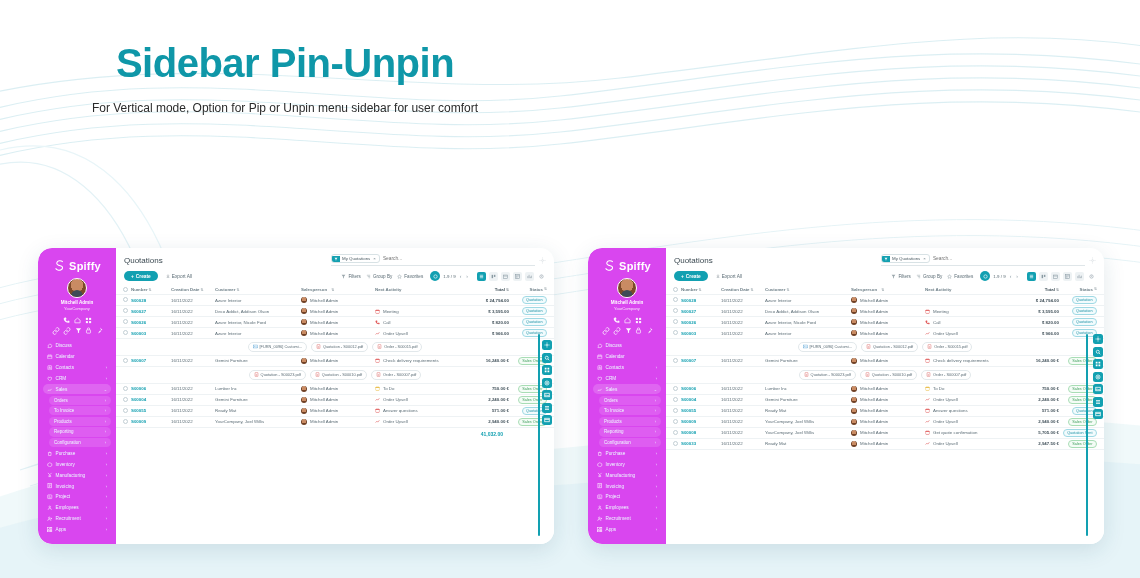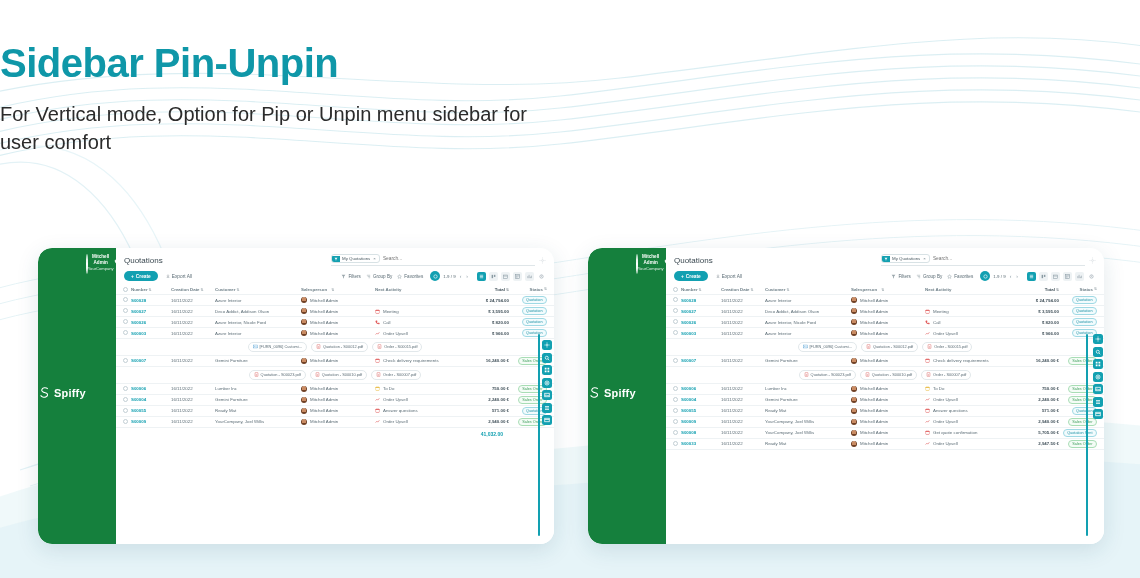--- a/index.html
+++ b/index.html
@@ -5,32 +5,32 @@
   * { box-sizing: border-box; margin: 0; padding: 0; }
   html, body { width: 1140px; height: 578px; overflow: hidden; }
   body {
     font-family: "Liberation Sans", sans-serif;
     background: #ffffff;
     position: relative;
   }
   .bg-waves { position: absolute; inset: 0; width: 1140px; height: 578px; z-index: 0; }
 
   .headings { position: absolute; top: 0; left: 0; width: 1140px; height: 230px; z-index: 2; display: flex; }
-  .head-col { width: 50%; padding-top: 42px; }
+  .head-col { width: 50%; text-align: center; padding-top: 42px; }
   .head-col h1 {
     color: #0f97a8;
     font-size: 40px;
     font-weight: 700;
     letter-spacing: -0.5px;
     line-height: 1.05;
   }
   .head-col p {
     margin-top: 16px;
     color: #2b2b2b;
-    font-size: 20px;
+    font-size: 12px;
     line-height: 1.42;
     font-weight: 400;
   }
 
   
   .shot {
     position: absolute;
     top: 248px;
     width: 516px;
     height: 296px;
@@ -40,25 +40,25 @@
     overflow: hidden;
     display: flex;
     z-index: 3;
   }
   .shot.left { left: 38px; }
   .shot.right { left: 588px; }
 
   
   .sb {
     width: 78px;
-    background: #15803d;
+    background: #d946ef;
     color: #eafafc;
     flex: 0 0 78px;
     display: flex;
-    flex-direction: row;
+    flex-direction: column;
     padding: 6px 0 12px 0;
     position: relative;
     border-radius: 14px 0 0 14px;
   }
   .sb-logo { display:flex; align-items:center; justify-content:center; gap:3px; margin: 5px 0 6px; }
   .sb-logo .mark { width: 13px; height: 13px; }
   .sb-logo .word { font-size: 11px; font-weight: 700; letter-spacing: .2px; color:#fff; }
   .sb-avatar {
     width: 20px; height: 20px; border-radius: 50%;
     background: radial-gradient(circle at 50% 35%, #c98b63 0 42%, #7d4a2a 43% 100%);

